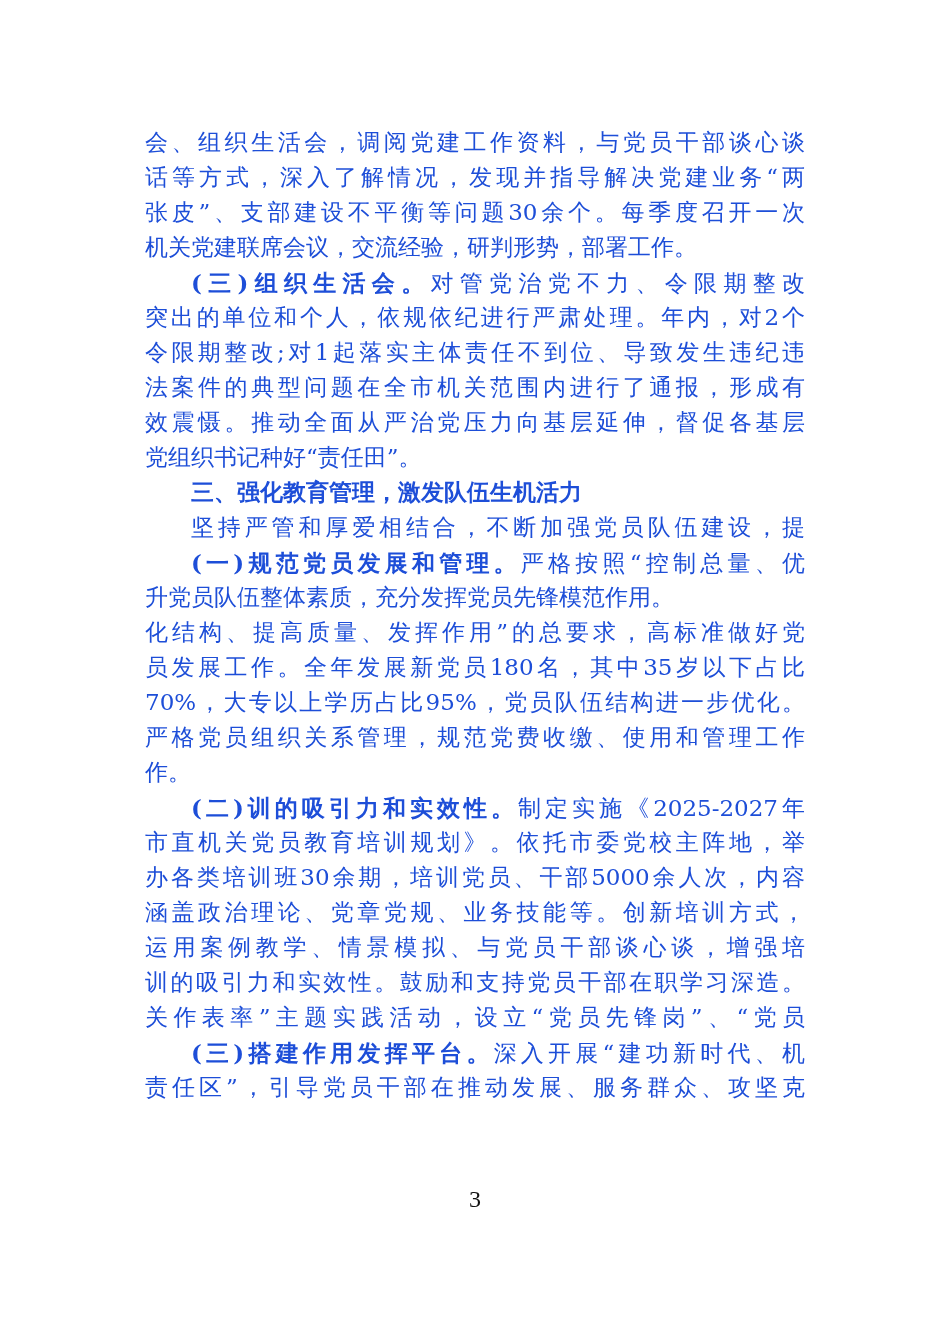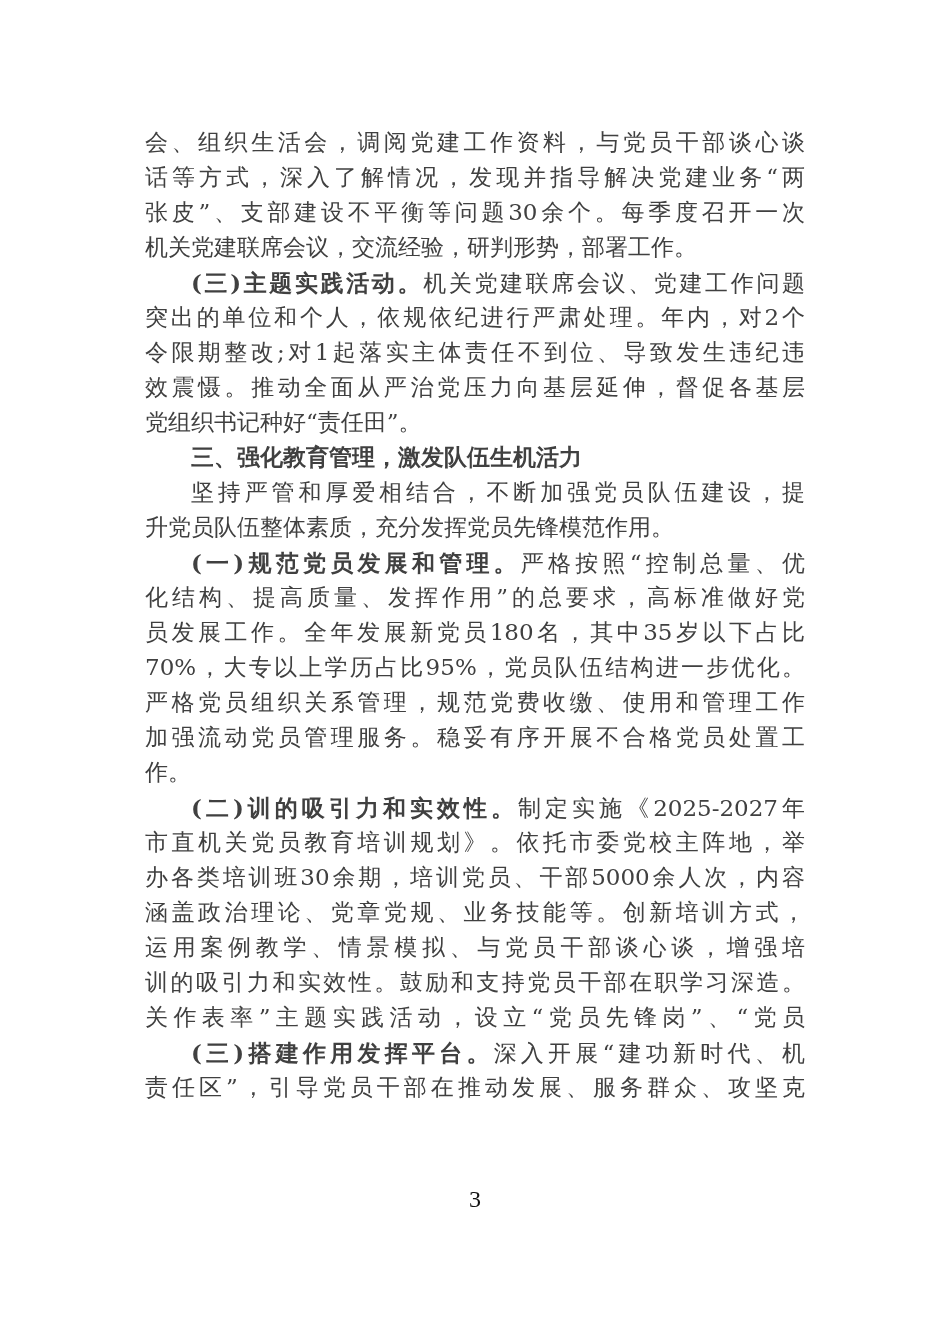--- a/index.html
+++ b/index.html
@@ -3,21 +3,21 @@
 <meta charset="utf-8">
 <style>
   html, body { margin: 0; padding: 0; background: #ffffff; }
   body { width: 950px; height: 1344px; position: relative; overflow: hidden; }
   .page {
     position: absolute; left: 0; top: 0; width: 950px; height: 1344px; background: #ffffff;
   }
   .content {
     position: absolute; left: 145px; top: 125px; width: 660px;
     font-family: "DejaVu Serif", "Liberation Serif", serif;
-    font-size: 23px; color: #404040;
+    font-size: 23px; color: #1d4ed8;
   }
   .line {
     height: 35px; line-height: 35px; white-space: nowrap;
     text-align: justify; text-align-last: justify;
     letter-spacing: 0px;
   }
   .line.last { text-align-last: left; }
   .indent { padding-left: 46px; }
   .heading { font-family: "DejaVu Sans", "Liberation Sans", sans-serif; font-weight: bold; text-align-last: left; }
   .bold-lead { font-weight: bold; }
@@ -29,37 +29,37 @@
 </head>
 <body>
 
 <div class="page">
   <div class="content">
     <div class="line">会、组织生活会，调阅党建工作资料，与党员干部谈心谈</div>
     <div class="line">话等方式，深入了解情况，发现并指导解决党建业务“两</div>
     <div class="line">张皮”、支部建设不平衡等问题30余个。每季度召开一次</div>
     <div class="line last">机关党建联席会议，交流经验，研判形势，部署工作。</div>
 
-    <div class="line indent"><span class="bold-lead">(三)主题实践活动。</span><span>机关党建联席会议、党建工作问题</span></div>
+    <div class="line indent"><span class="bold-lead">(三)组织生活会。</span><span>对管党治党不力、令限期整改</span></div>
     <div class="line">突出的单位和个人，依规依纪进行严肃处理。年内，对2个</div>
     <div class="line">令限期整改;对1起落实主体责任不到位、导致发生违纪违</div>
+    <div class="line">法案件的典型问题在全市机关范围内进行了通报，形成有</div>
     <div class="line">效震慑。推动全面从严治党压力向基层延伸，督促各基层</div>
     <div class="line last">党组织书记种好“责任田”。</div>
 
     <div class="line indent heading">三、强化教育管理，激发队伍生机活力</div>
 
     <div class="line indent">坚持严管和厚爱相结合，不断加强党员队伍建设，提</div>
+    <div class="line indent"><span class="bold-lead">(一)规范党员发展和管理。</span><span>严格按照“控制总量、优</span></div>
+
     <div class="line last">升党员队伍整体素质，充分发挥党员先锋模范作用。</div>
-
-    <div class="line indent"><span class="bold-lead">(一)规范党员发展和管理。</span><span>严格按照“控制总量、优</span></div>
     <div class="line">化结构、提高质量、发挥作用”的总要求，高标准做好党</div>
     <div class="line">员发展工作。全年发展新党员180名，其中35岁以下占比</div>
     <div class="line">70%，大专以上学历占比95%，党员队伍结构进一步优化。</div>
     <div class="line">严格党员组织关系管理，规范党费收缴、使用和管理工作</div>
-    <div class="line">加强流动党员管理服务。稳妥有序开展不合格党员处置工</div>
     <div class="line last">作。</div>
 
     <div class="line indent"><span class="bold-lead">(二)训的吸引力和实效性。</span><span>制定实施《2025-2027年</span></div>
     <div class="line">市直机关党员教育培训规划》。依托市委党校主阵地，举</div>
     <div class="line">办各类培训班30余期，培训党员、干部5000余人次，内容</div>
     <div class="line">涵盖政治理论、党章党规、业务技能等。创新培训方式，</div>
     <div class="line">运用案例教学、情景模拟、与党员干部谈心谈，增强培</div>
     <div class="line">训的吸引力和实效性。鼓励和支持党员干部在职学习深造。</div>
 
     <div class="line">关作表率”主题实践活动，设立“党员先锋岗”、“党员</div>

